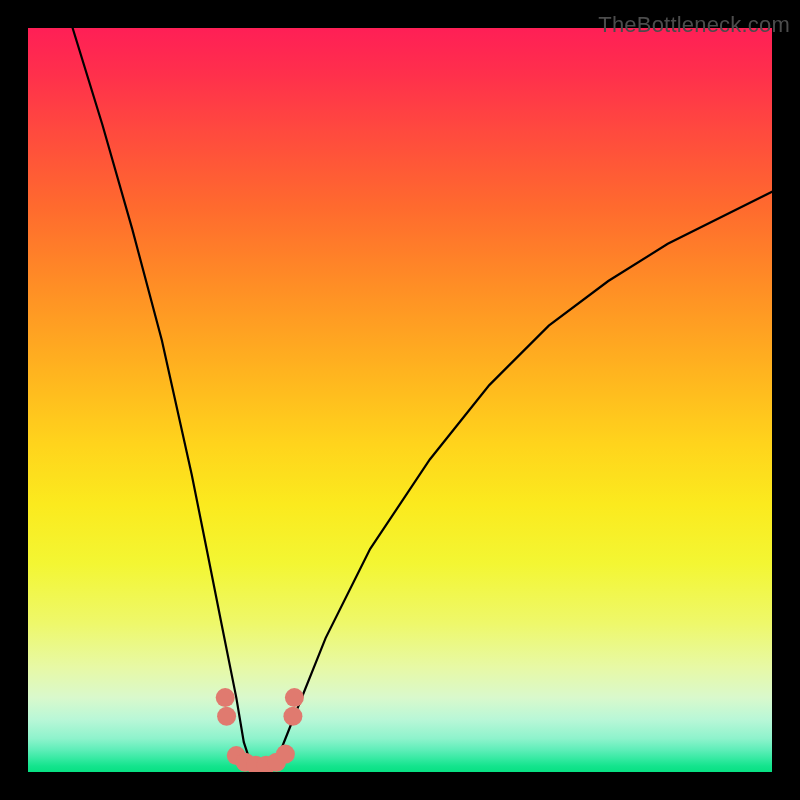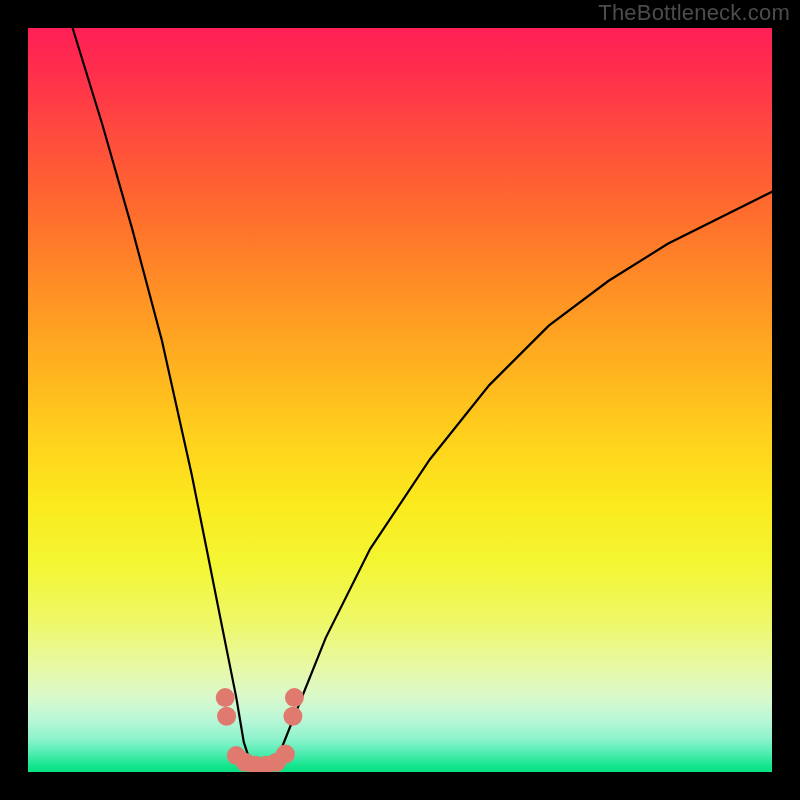--- a/index.html
+++ b/index.html
@@ -12,21 +12,21 @@
     font-family: Arial, Helvetica, sans-serif;
   }
   .stage {
     position: relative;
     width: 800px;
     height: 800px;
     background: #000;
   }
   .watermark {
     position: absolute;
-    top: 0;
+    top: 12px;
     right: 10px;
     color: #4c4c4c;
     font-size: 22px;
     font-weight: 400;
     letter-spacing: 0.2px;
     z-index: 30;
   }
   .plot-area {
     position: absolute;
     left: 28px;

